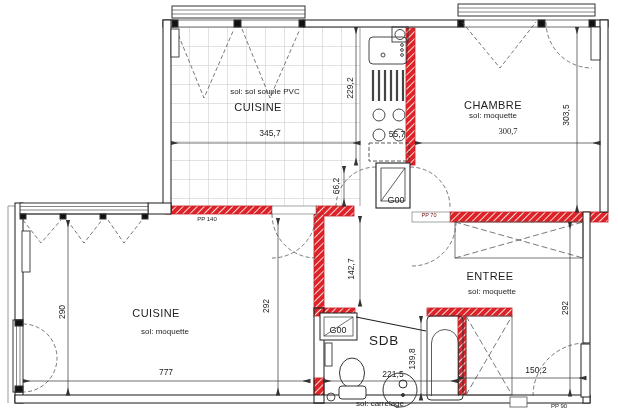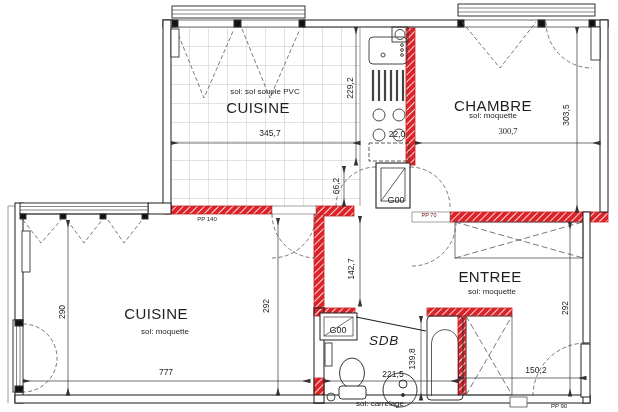--- a/index.html
+++ b/index.html
@@ -6,23 +6,23 @@
   .plan {
     position:relative; width:618px; height:412px; background:#eab308;
     font-family:"Liberation Sans", sans-serif; overflow:hidden;
   }
   .plan svg { position:absolute; left:0; top:0; }
   .lbl {
     position:absolute; transform:translate(-50%,-50%);
     font-size:8.5px; color:#1e1e1e; white-space:nowrap; line-height:1;
   }
   .rot  { transform:translate(-50%,-50%) rotate(-90deg); }
-  .room { font-size:15px; letter-spacing:.4px; }
+  .room { font-size:11px; letter-spacing:.4px; }
   .floor{ font-size:8px; }
-  .big  { font-size:13.5px; letter-spacing:.8px;font-style:italic; }
+  .big  { font-size:13.5px; letter-spacing:.8px; }
   .tiny { font-size:6px; }
   .onred{ font-size:5.5px; color:#6d1012; }
   .code { font-size:9px; }
   .region { position:absolute; }
 </style>
 </head>
 <body>
 
 <div class="plan">
 
@@ -218,21 +218,21 @@
   <div class="region" style="left:171px;top:27px;width:189px;height:179px;"></div>
   <div class="region" style="left:415px;top:27px;width:185px;height:185px;"></div>
   <div class="region" style="left:23px;top:219px;width:290px;height:176px;"></div>
   <div class="region" style="left:355px;top:222px;width:228px;height:86px;"></div>
   <div class="region" style="left:324px;top:316px;width:134px;height:79px;"></div>
 
   <span class="lbl floor" style="left:265px;top:92px;">sol: sol souple PVC</span>
   <span class="lbl room" style="left:258px;top:107px;">CUISINE</span>
   <span class="lbl" style="left:270px;top:133px;">345,7</span>
   <span class="lbl rot" style="left:350px;top:88px;">229,2</span>
-  <span class="lbl" style="left:397px;top:134px;">22,0</span>
+  <span class="lbl" style="left:397px;top:134px;">55,7</span>
 
   <span class="lbl room" style="left:493px;top:105px;">CHAMBRE</span>
   <span class="lbl floor" style="left:493px;top:116px;">sol: moquette</span>
   <span class="lbl" style="left:508px;top:131px;font-family:Liberation Serif, serif;">300,7</span>
   <span class="lbl rot" style="left:566px;top:115px;">303,5</span>
 
   <span class="lbl tiny" style="left:207px;top:219px;">PP 140</span>
   <span class="lbl onred" style="left:429px;top:216px;">PP 70</span>
   <span class="lbl code" style="left:396px;top:200px;">G00</span>
   <span class="lbl rot" style="left:336px;top:186px;">66,2</span>

